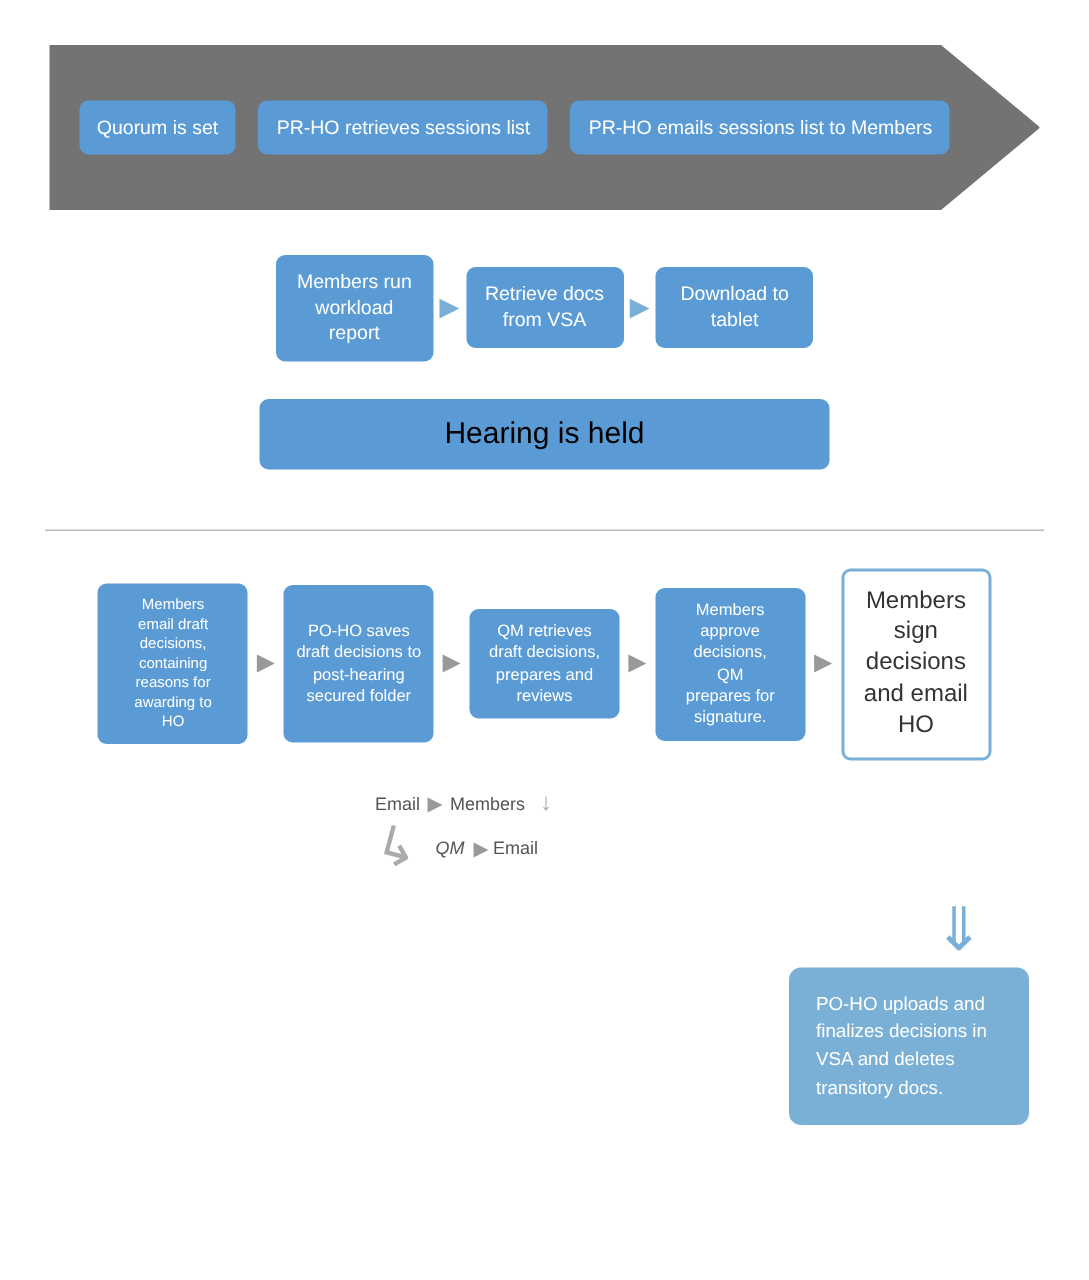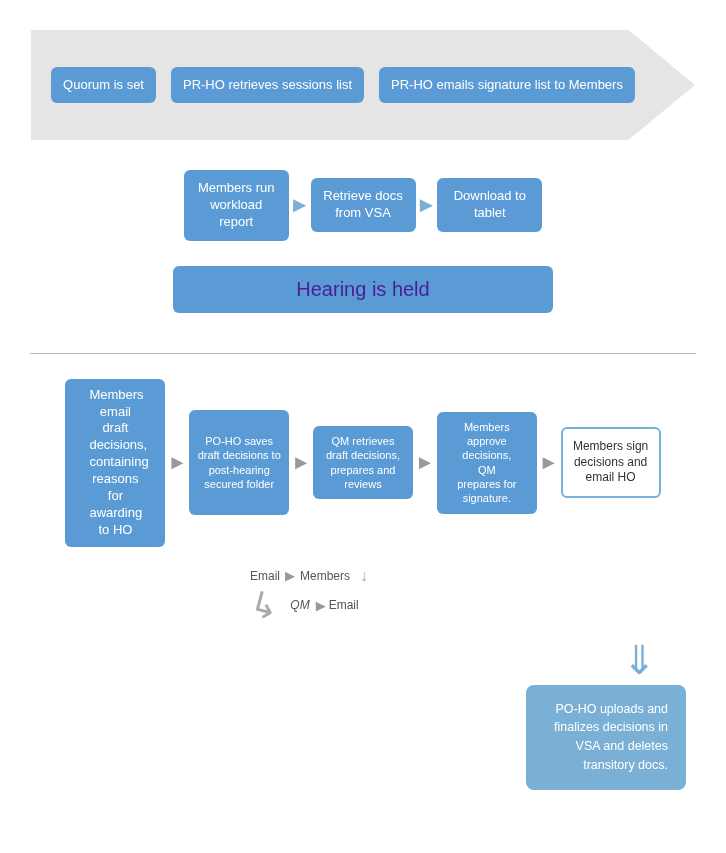--- a/index.html
+++ b/index.html
@@ -25,21 +25,21 @@
       justify-content: center;
       position: relative;
       margin-bottom: 30px;
       margin-top: 10px;
     }
 
     .big-arrow-container {
       position: relative;
       display: flex;
       align-items: center;
-      background: #e5e5e5;
+      background: #737373;
       clip-path: polygon(0 0, 90% 0, 100% 50%, 90% 100%, 0 100%);
       padding: 15px 60px 15px 20px;
       gap: 15px;
       min-height: 110px;
       justify-content: center;
     }
 
     .blue-box {
       background: #5b9bd5;
       color: white;
@@ -67,21 +67,21 @@
     }
 
     .row2 .blue-box {
       min-width: 90px;
       max-width: 110px;
     }
 
     
     .hearing-banner {
       background: #5b9bd5;
-      color: #4c1d95;
+      color: #000000;
       text-align: center;
       font-size: 20px;
       font-weight: 300;
       padding: 12px 40px;
       border-radius: 6px;
       margin: 0 auto 25px auto;
       display: block;
       width: 380px;
     }
 
@@ -158,41 +158,41 @@
       padding-right: 30px;
       margin-bottom: 20px;
     }
 
     .blue-box-large {
       background: #7ab0d5;
       color: white;
       border-radius: 8px;
       padding: 15px 18px;
       font-size: 12.5px;
-      text-align: right;
+      text-align: left;
       line-height: 1.5;
       min-width: 140px;
       max-width: 160px;
     }
   </style>
 </head>
 <body>
 
 <div class="diagram">
 
   <div class="row1">
     <div class="big-arrow-container">
       <div class="blue-box">
         <span>Quorum is set</span>
       </div>
       <div class="blue-box">
         <span>PR-HO retrieves sessions list</span>
       </div>
       <div class="blue-box">
-        <span>PR-HO emails signature list to Members</span>
+        <span>PR-HO emails sessions list to Members</span>
       </div>
     </div>
   </div>
 
   <div class="row2">
     <div class="blue-box" style="min-width:95px;max-width:105px;">
       <span>Members run workload report</span>
     </div>
     <span class="arrow-right">►</span>
     <div class="blue-box" style="min-width:95px;max-width:105px;text-align:center;">
@@ -206,37 +206,37 @@
 
   <div style="display:flex;justify-content:center;margin-bottom:15px;">
     <div class="hearing-banner">
       <span>Hearing is held</span>
     </div>
   </div>
 
   <hr class="separator">
 
   <div class="row3">
-    <div class="blue-box" style="font-size:13px;min-width:85px;max-width:100px;padding:8px 24px;">
+    <div class="blue-box" style="font-size:10px;min-width:85px;max-width:100px;padding:8px 24px;">
       <span>Members email draft decisions, containing reasons for awarding to HO</span>
     </div>
     <span class="arrow-grey">►</span>
     <div class="blue-box" style="font-size:11px;min-width:85px;max-width:100px;padding:24px 8px;">
       <span>PO-HO saves draft decisions to post-hearing secured folder</span>
     </div>
     <span class="arrow-grey">►</span>
     <div class="blue-box" style="font-size:11px;min-width:85px;max-width:100px;padding:8px 8px;">
       <span>QM retrieves draft decisions, prepares and reviews</span>
     </div>
     <span class="arrow-grey">►</span>
     <div class="blue-box" style="font-size:11px;min-width:85px;max-width:100px;padding:8px 20px;">
       <span>Members approve decisions, QM prepares for signature.</span>
     </div>
     <span class="arrow-grey">►</span>
-    <div class="blue-box-outline" style="font-size:12px;min-width:85px;max-width:100px;padding:10px 8px;">
+    <div class="blue-box-outline" style="font-size:16px;min-width:85px;max-width:100px;padding:10px 8px;">
       <span>Members sign decisions and email HO</span>
     </div>
   </div>
 
   <div style="position:relative;margin-left:240px;margin-top:5px;margin-bottom:17px;">
     <div style="display:flex;align-items:center;gap:5px;margin-bottom:2px;">
       <span class="annotation-text">Email</span>
       <span style="font-size:13px;color:#999;">▶</span>
       <span class="annotation-text">Members</span>
       <span style="font-size:16px;color:#aaa;margin-left:5px;">↓</span>

